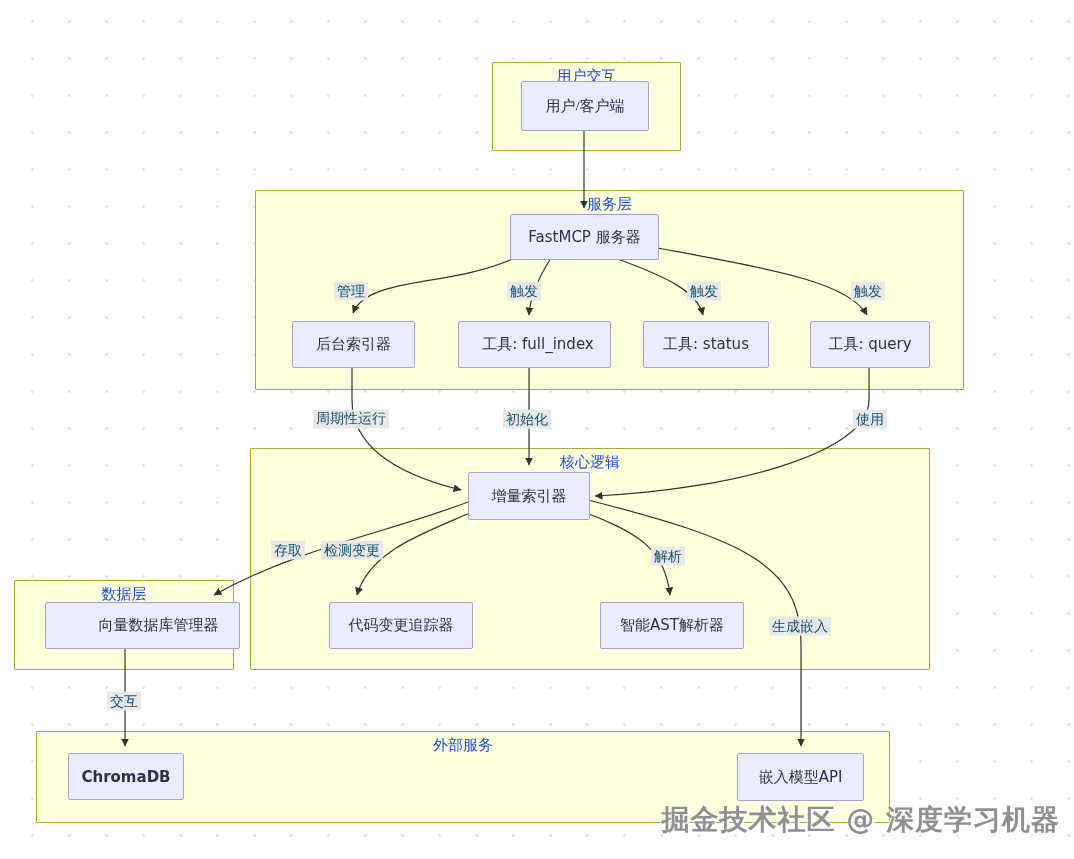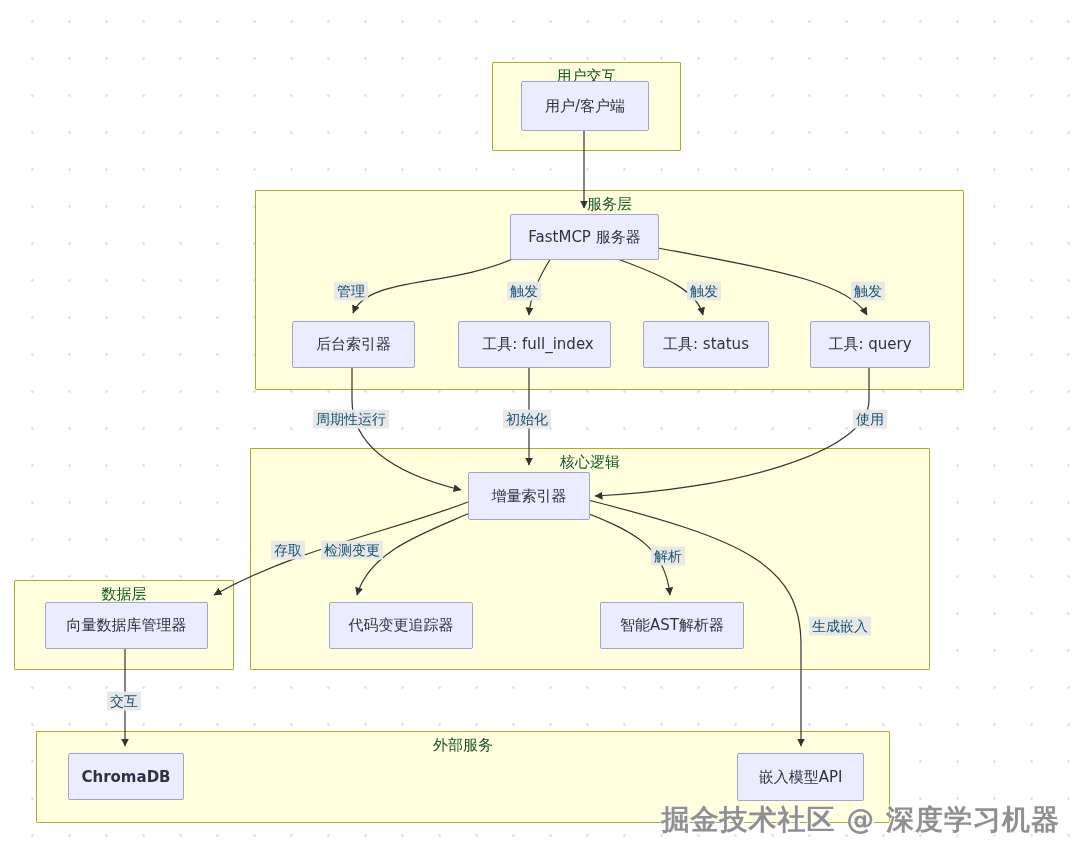--- a/index.html
+++ b/index.html
@@ -13,21 +13,21 @@
     background-size:37px 37px; background-position:14px 3px;
   }
   .cluster {
     position:absolute;
     background:var(--cluster-fill,#ffffde);
     border:1px solid var(--cluster-border,#aaaa33);
     border-radius:1px;
   }
   .cluster-title {
     position:absolute; top:4px; left:0; right:0; text-align:center;
-    font-size:15px; color:#14532d; white-space:nowrap;
+    font-size:15px; color:#1d4ed8; white-space:nowrap;
   }
   svg.edges { position:absolute; left:0; top:0; }
   path.edge { fill:none; stroke:var(--edge,#333333); stroke-width:1.2px; }
   .node {
     position:absolute;
     background:var(--node-fill,#ececff);
     border:1px solid var(--node-border,#a3a3d0);
     border-radius:2px;
     display:flex; align-items:center; justify-content:center;
     font-size:15px; color:#30304a; white-space:nowrap; text-align:center;
@@ -80,40 +80,40 @@
     <path class="edge" d="M352,366 L352,400 C352,452 408,477 461,490" marker-end="url(#arrow)"></path>
     <path class="edge" d="M529,366 L529,465" marker-end="url(#arrow)"></path>
     <path class="edge" d="M869,366 L869,400 C869,455 725,490 595,496" marker-end="url(#arrow)"></path>
     <path class="edge" d="M468,502 C390,532 298,548 214,595" marker-end="url(#arrow)"></path>
     <path class="edge" d="M472,512 C425,533 370,550 357,595" marker-end="url(#arrow)"></path>
     <path class="edge" d="M584,512 C636,532 665,548 670,595" marker-end="url(#arrow)"></path>
     <path class="edge" d="M588,500 C745,540 801,565 801,645 L801,746" marker-end="url(#arrow)"></path>
     <path class="edge" d="M125,647 L125,746" marker-end="url(#arrow)"></path>
   </svg>
 
-  <div class="node" style="left:521px; top:81px; width:126px; height:48px;">用户/客户端</div>
+  <div class="node" style="left:521px; top:81px; width:126px; height:48px;font-family:Liberation Serif, serif;">用户/客户端</div>
   <div class="node" style="left:510px; top:214px; width:147px; height:44px;">FastMCP 服务器</div>
   <div class="node" style="left:292px; top:321px; width:121px; height:45px;">后台索引器</div>
   <div class="node" style="left:458px; top:321px; width:144px; height:45px;padding-left:7px;">工具: full_index</div>
   <div class="node" style="left:643px; top:321px; width:124px; height:45px;">工具: status</div>
   <div class="node" style="left:810px; top:321px; width:118px; height:45px;text-align:right;">工具: query</div>
   <div class="node" style="left:468px; top:472px; width:120px; height:46px;">增量索引器</div>
   <div class="node" style="left:283px; top:602px; width:142px; height:45px;margin-left:46px;">代码变更追踪器</div>
   <div class="node" style="left:600px; top:602px; width:142px; height:45px;">智能AST解析器</div>
-  <div class="node" style="left:45px; top:602px; width:161px; height:45px;">向量数据库管理器</div>
+  <div class="node" style="left:45px; top:602px; width:161px; height:45px;padding-left:32px;">向量数据库管理器</div>
   <div class="node" style="left:68px; top:753px; width:114px; height:45px;font-weight:bold;">ChromaDB</div>
   <div class="node" style="left:737px; top:753px; width:125px; height:46px;">嵌入模型API</div>
 
   <div class="edge-label" style="left:351px; top:291px;">管理</div>
   <div class="edge-label" style="left:524px; top:291px;">触发</div>
   <div class="edge-label" style="left:704px; top:291px;">触发</div>
   <div class="edge-label" style="left:868px; top:291px;">触发</div>
-  <div class="edge-label" style="left:351px; top:419px;">周期性运行</div>
+  <div class="edge-label" style="left:351px; top:419px;font-family:Liberation Serif, serif;">周期性运行</div>
   <div class="edge-label" style="left:527px; top:419px;">初始化</div>
   <div class="edge-label" style="left:870px; top:419px;">使用</div>
   <div class="edge-label" style="left:288px; top:550px;">存取</div>
   <div class="edge-label" style="left:352px; top:550px;">检测变更</div>
   <div class="edge-label" style="left:668px; top:556px;">解析</div>
-  <div class="edge-label" style="left:840px; top:626px;text-align:center;">生成嵌入</div>
+  <div class="edge-label" style="left:800px; top:626px;text-align:center;">生成嵌入</div>
   <div class="edge-label" style="left:124px; top:701px;">交互</div>
 
   <div class="watermark">掘金技术社区 @ 深度学习机器</div>
 </div>
 
 </body></html>

